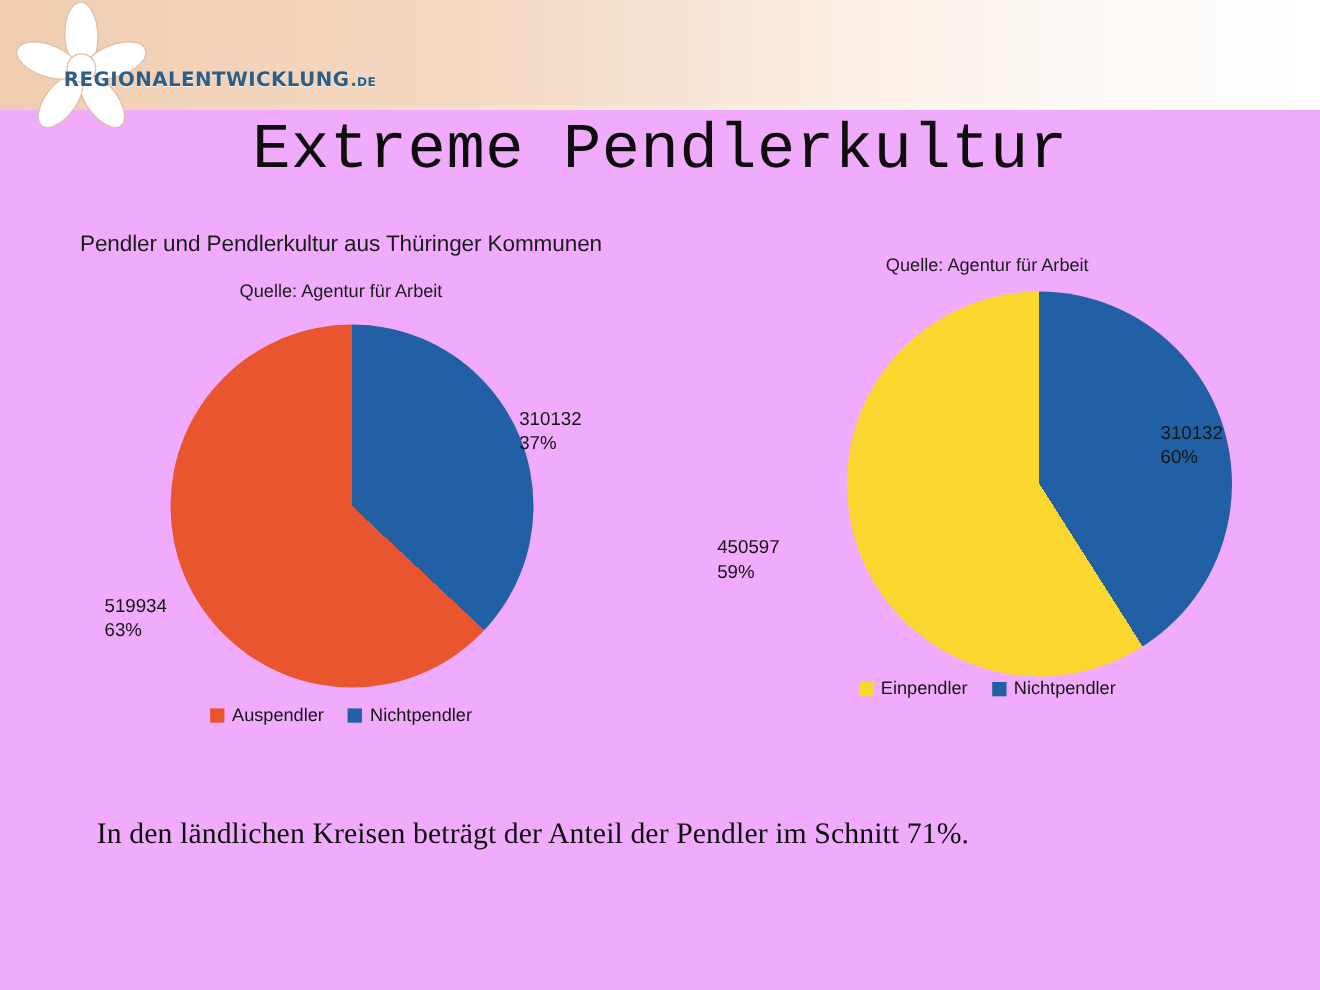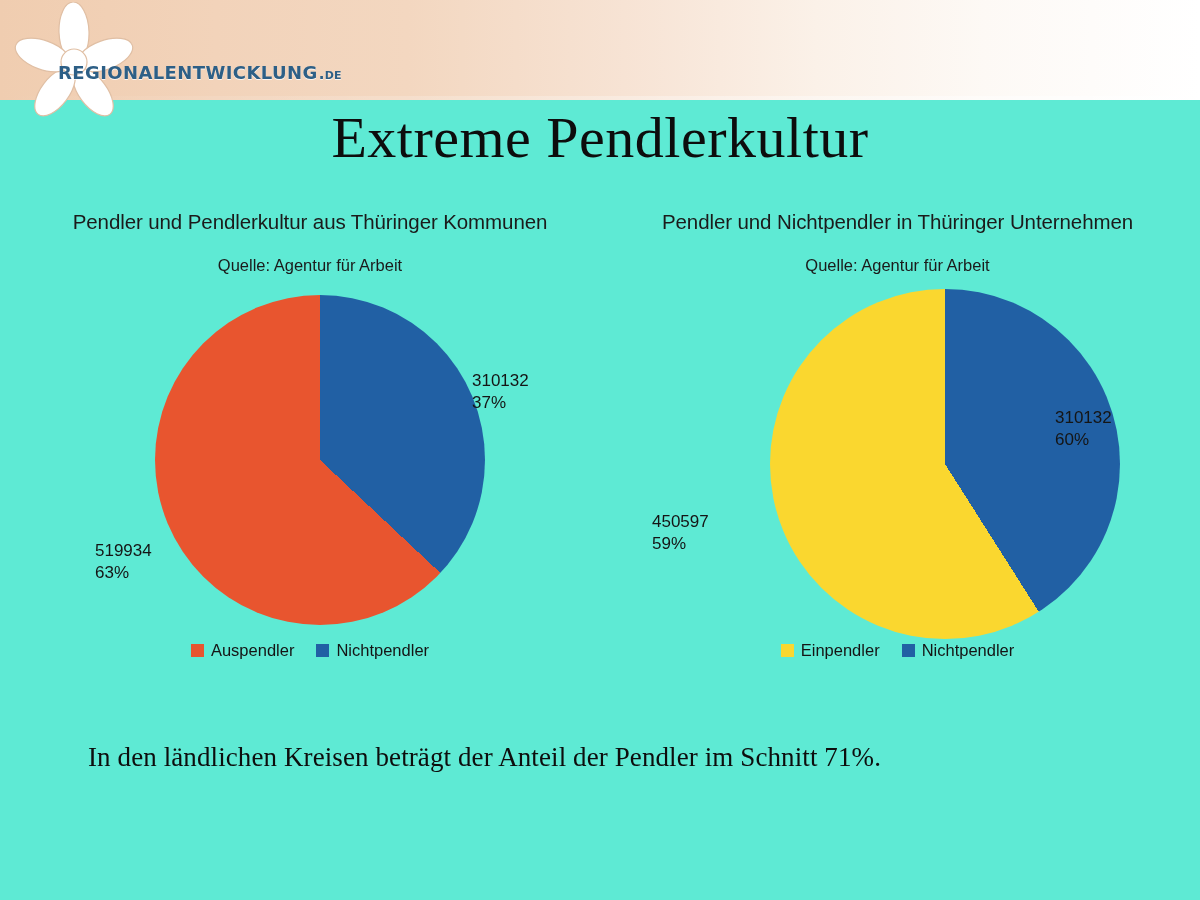--- a/index.html
+++ b/index.html
@@ -15,21 +15,21 @@
     overflow: hidden;
     position: relative;
   }
 
   
   #slide {
     position: absolute;
     inset: 0;
     width: 1200px;
     height: 900px;
-    background: #5eead4;
+    background: #f0abfc;
     overflow: hidden;
   }
 
   
   #header-band {
     position: absolute;
     left: 0; top: 0;
     width: 1200px;
     height: 100px;
     background: linear-gradient(to right,
@@ -87,21 +87,21 @@
     margin-left: 1px;
   }
 
   
   #slide-title {
     position: absolute;
     left: 0;
     top: 108px;
     width: 1200px;
     text-align: center;
-    font-family: Liberation Serif, serif;
+    font-family: Liberation Mono, monospace;
     font-size: 58px;
     font-weight: normal;
     color: #0d0d0d;
     letter-spacing: 0.5px;
     line-height: 1.05;
   }
 
   
   .chart-panel {
     position: absolute;
@@ -290,21 +290,20 @@
       </div>
       <div class="legend-item">
         <span class="legend-swatch" id="sw-l1" style="background: rgb(33, 96, 164);"></span>
         <span>Nichtpendler</span>
       </div>
     </div>
   </div>
 
   <div id="panel-right" class="chart-panel">
 
-    <div class="chart-title">Pendler und Nichtpendler in Thüringer Unternehmen</div>
 
     <div class="chart-subtitle">Quelle: Agentur für Arbeit</div>
 
     <div class="pie-area">
 
       <div id="pie-right" class="pie" style="background: conic-gradient(rgb(33, 96, 164) 0deg, rgb(33, 96, 164) 147.6deg, rgb(250, 215, 47) 147.6deg, rgb(250, 215, 47) 360deg);"></div>
 
       <div id="label-right-blue" class="pie-label">
         <div>310132</div>
         <div>60%</div>

